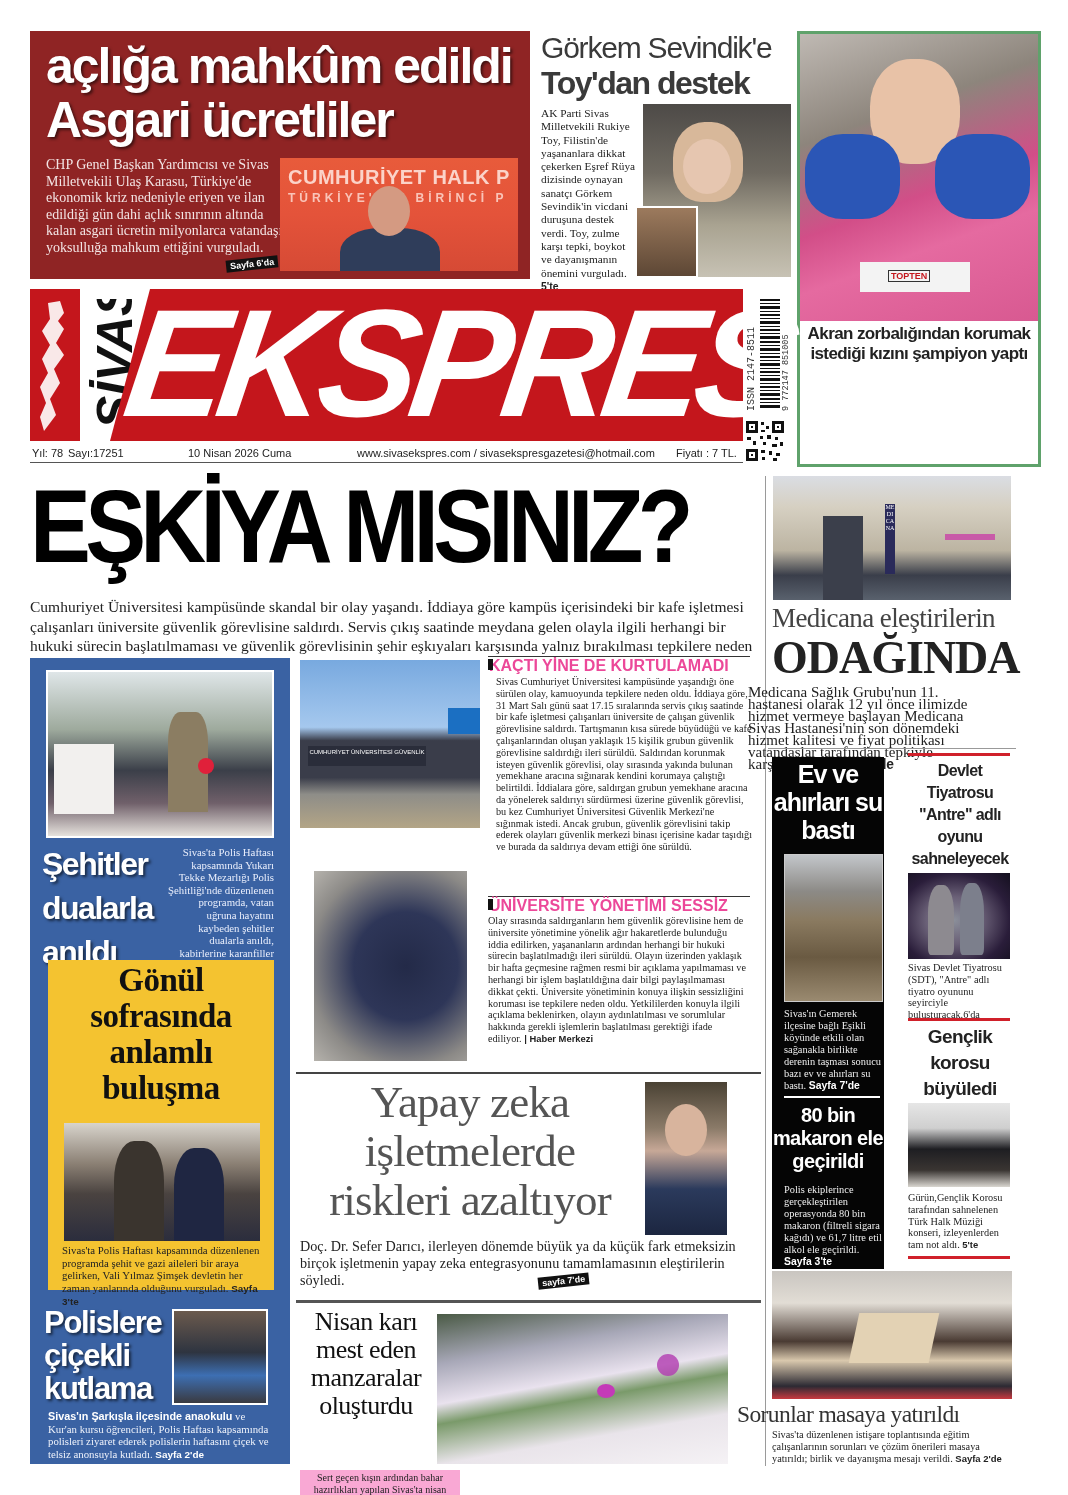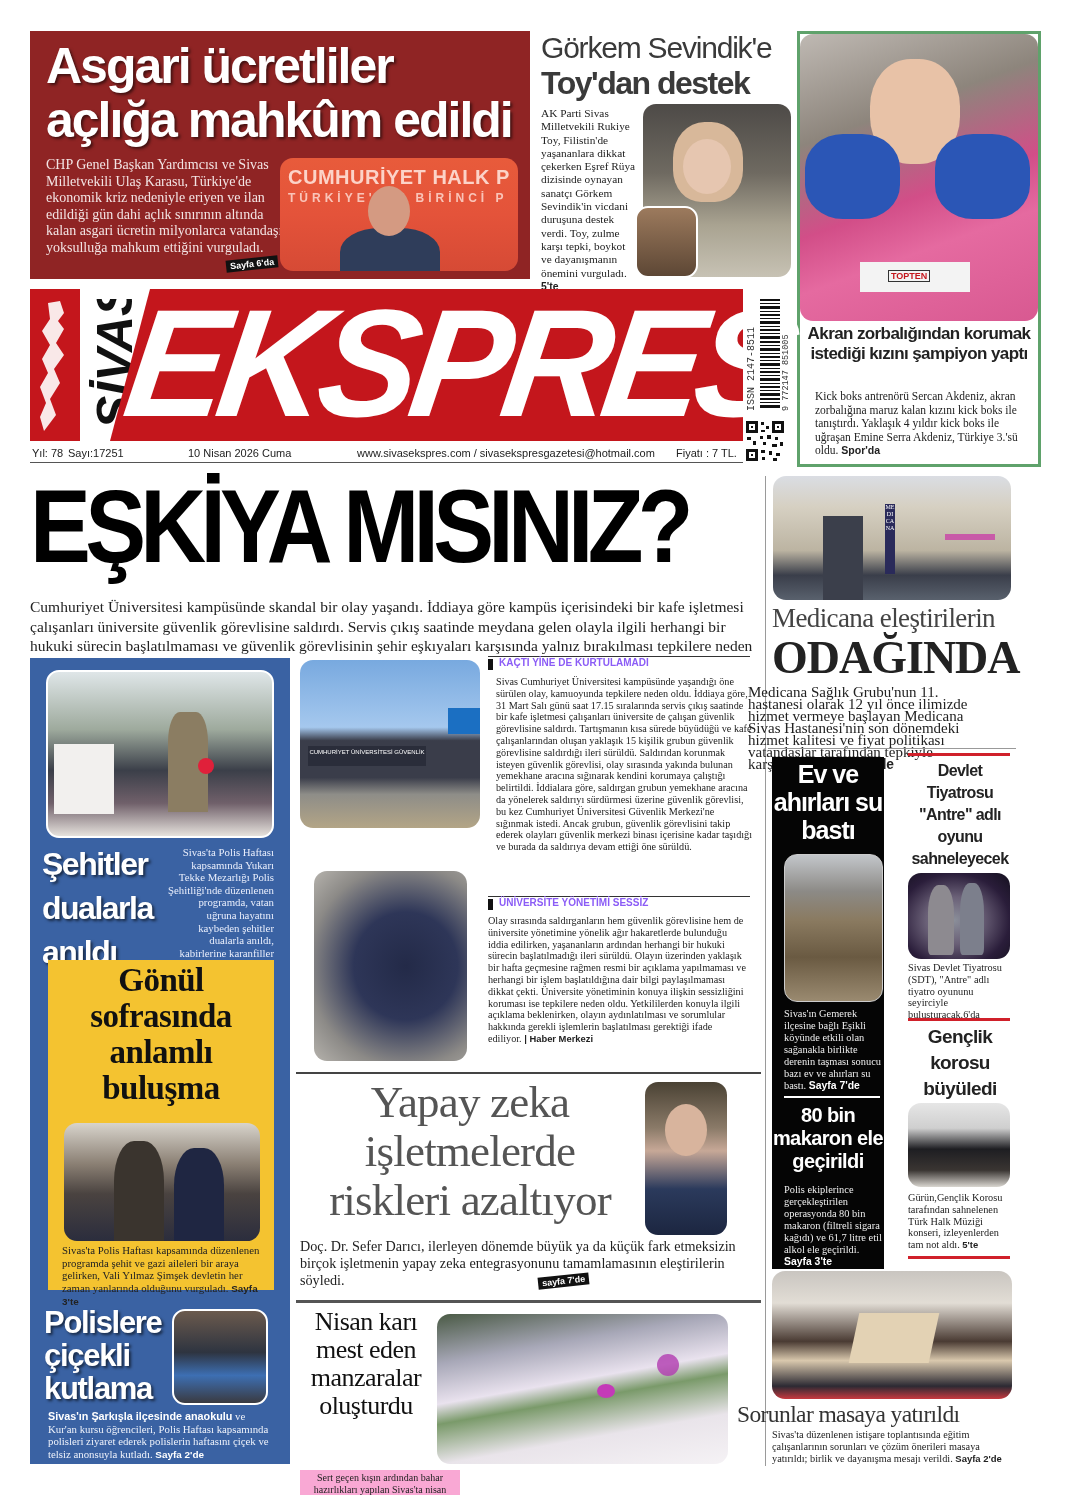--- a/index.html
+++ b/index.html
@@ -1,19 +1,19 @@
 <!DOCTYPE html>
 <html><head>
 <meta charset="utf-8">
 <style>
   * { box-sizing: border-box; margin: 0; padding: 0; }
   html, body { width: 1068px; height: 1495px; background: #ffffff; overflow: hidden; }
   body { position: relative; font-family: "Liberation Serif", serif; color: #1a1a1a; }
   .abs { position: absolute; }
-  .photo { position: absolute; overflow: hidden; border-radius: 13px; }
+  .photo { position: absolute; overflow: hidden; }
 
   
   #top-red { left: 30px; top: 31px; width: 500px; height: 248px; background: #8f2424; }
   #top-red .headline { position: absolute; left: 16px; top: 8px; width: 480px; color: #fff; font-family: "Liberation Sans", sans-serif; font-weight: 700; font-size: 50px; line-height: 54px; letter-spacing: -2px; text-shadow: 2px 2px 3px rgba(0,0,0,0.55); }
   #top-red .body { position: absolute; left: 16px; top: 126px; width: 240px; color: #f3e4e4; font-size: 14px; line-height: 16.5px; }
   #top-red .photo-wrap { left: 250px; top: 127px; width: 238px; height: 113px; background: linear-gradient(180deg,#e85b3b 0%,#e4533a 50%,#d64a35 100%); }
   #top-red .photo-wrap .banner1 { position:absolute; left:8px; top:8px; color:#ffe9e2; font-family:"Liberation Sans",sans-serif; font-weight:700; font-size:20px; letter-spacing:0.5px; opacity:.85; white-space:nowrap; }
   #top-red .photo-wrap .banner2 { position:absolute; left:8px; top:33px; color:#ffe0d8; font-family:"Liberation Sans",sans-serif; font-weight:700; font-size:12px; letter-spacing:4px; opacity:.8; white-space:nowrap; }
   .person-suit { position:absolute; background:#2f3d5a; border-radius: 40% 40% 0 0; }
   .person-head { position:absolute; background:#d9a78b; border-radius:50%; }
@@ -65,21 +65,21 @@
   #gonul-body { left: 62px; top: 1244px; width: 208px; font-size:10.8px; line-height:12.5px; color:#222; }
   #polis-head { left: 44px; top: 1306px; width: 140px; color:#fff; font-family:"Liberation Sans",sans-serif; font-weight:700; font-size:31px; line-height:33px; letter-spacing:-1.3px; text-shadow: 2px 2px 3px rgba(0,0,0,.6); }
   #polis-photo { left: 172px; top: 1309px; width: 96px; height: 96px; background: linear-gradient(180deg,#6b5a4d 0%,#2e3440 45%,#3d6fb3 70%,#3a3a40 100%); border:2px solid #fff; }
   #polis-body { left: 48px; top: 1410px; width: 225px; color:#eef2fb; font-size:10.8px; line-height:12.5px; }
   #polis-body b { color:#fff; font-family:"Liberation Sans",sans-serif; }
 
   
   #guvenlik-photo { left: 300px; top: 660px; width: 180px; height: 168px; background: linear-gradient(180deg,#78a9df 0%,#a5c8ee 40%,#3a3d4a 48%,#3a3d4a 70%,#8e8d88 80%,#b3a586 100%); }
   #guvenlik-photo .kiosk { position:absolute; left:8px; top:86px; width:118px; height:20px; background:#2a2d3a; color:#fff; font-family:"Liberation Sans",sans-serif; font-size:6px; text-align:center; padding-top:3px; line-height:7px; }
   #runner-photo { left: 314px; top: 871px; width: 153px; height: 190px; background: radial-gradient(ellipse at 60% 50%, #232a48 0%, #2e3658 40%, #8c8a87 75%, #b5b2ac 100%); }
-  .sec-head { position:absolute; font-family:"Liberation Sans",sans-serif; font-weight:700; font-size:10px; color:#8b5cf6; white-space:nowrap; padding-left:11px; border-top:1.5px solid #333; }
+  .sec-head { position:absolute; font-family:"Liberation Sans",sans-serif; font-weight:700; font-size:16px; color:#ec4899; white-space:nowrap; padding-left:1px; border-top:1.5px solid #333; }
   .sec-head::before { content:""; position:absolute; left:0; top:2px; width:5px; height:11px; background:#111; }
   .col-body { position:absolute; font-size:10.2px; line-height:11.8px; color:#222; }
   #story-a-head { left: 488px; top: 656px; width: 262px; }
   #story-a-body { left: 488px; top: 676px; width: 258px; margin-left: 8px; }
   #story-b-head { left: 488px; top: 896px; width: 262px; }
   #story-b-body { left: 488px; top: 915px; width: 258px; }
   #hr-center-1 { left: 296px; top: 1072px; width: 465px; height: 2px; background:#444; }
 
   
   #ai-head { left: 300px; top: 1078px; width: 340px; text-align:center; font-family:"Liberation Serif",serif; font-size:45px; line-height:49px; color:#555; letter-spacing:-0.8px; }
@@ -125,22 +125,22 @@
   #masa-head { left: 737px; top: 1400px; width: 245px; font-family:"Liberation Serif",serif; font-size:23.5px; line-height:28px; color:#333; letter-spacing:-0.6px; white-space:nowrap; }
   #masa-body { left: 772px; top: 1429px; width: 240px; font-size:10.3px; line-height:11.8px; color:#222; }
 
   .ref { font-family:"Liberation Sans",sans-serif; font-weight:700; font-size:0.92em; }
 </style>
 </head>
 <body>
 
 <section id="top-red" class="abs">
   <div class="headline">
+    <div>açlığa mahkûm edildi</div>
     <div>Asgari ücretliler</div>
-    <div>açlığa mahkûm edildi</div>
   </div>
   <p class="body">CHP Genel Başkan Yardımcısı ve Sivas Milletvekili Ulaş Karasu, Türkiye'de ekonomik kriz nedeniyle eriyen ve ilan edildiği gün dahi açlık sınırının altında kalan asgari ücretin milyonlarca vatandaşı yoksulluğa mahkum ettiğini vurguladı.</p>
   <div class="photo photo-wrap">
     <div class="banner1">CUMHURİYET HALK P</div>
     <div class="banner2">TÜRKİYE'NİN BİRİNCİ P</div>
     <div class="person-suit" style="left:60px;top:70px;width:100px;height:60px;"></div>
     <div class="person-head" style="left:88px;top:28px;width:42px;height:50px;background:#d49a82;"></div>
   </div>
   <span class="page-tag" style="left:196px;top:227px;">Sayfa 6'da</span>
 </section>
@@ -159,21 +159,20 @@
 <section id="kick-box" class="abs">
   <div class="photo">
     <div style="position:absolute;left:70px;top:25px;width:90px;height:105px;border-radius:45%;background:#e8c2a7;"></div>
     <div style="position:absolute;left:5px;top:100px;width:95px;height:85px;border-radius:40%;background:#2b56b6;"></div>
     <div style="position:absolute;left:135px;top:100px;width:95px;height:85px;border-radius:40%;background:#2b56b6;"></div>
     <div style="position:absolute;left:60px;top:228px;width:110px;height:30px;background:#f3f3f3;">
       <span style="position:absolute;left:28px;top:8px;font-family:'Liberation Sans',sans-serif;font-weight:700;font-size:9px;color:#c4161c;border:1px solid #333;padding:0 2px;">TOPTEN</span>
     </div>
   </div>
   <div class="head">Akran zorbalığından korumak istediği kızını şampiyon yaptı</div>
-  <p class="body"><span>Kick boks antrenörü Sercan Akdeniz, akran zorbalığına maruz kalan kızını kick boks ile tanıştırdı. Yaklaşık 4 yıldır kick boks ile uğraşan Emine Serra Akdeniz, Türkiye 3.'sü oldu.</span> <span class="ref">Spor'da</span></p>
 </section>
 
 <header id="masthead" class="abs">
   <div class="red-left"></div>
   <svg class="ataturk" viewBox="0 0 44 135">
     <path d="M14 4 L26 2 L30 14 L24 22 L30 30 L22 44 L30 56 L20 70 L26 84 L16 100 L22 116 L10 132 L6 118 L12 104 L6 88 L14 74 L8 60 L16 46 L8 32 L16 20 Z" fill="#ffffff" opacity="0.9"></path>
   </svg>
   <svg class="sivas" viewBox="0 0 60 134">
     <text x="46" y="130" transform="rotate(-90 46 130)" font-family="Liberation Sans, sans-serif" font-weight="700" font-style="italic" font-size="50" fill="#111">SİVAS</text>
   </svg>

